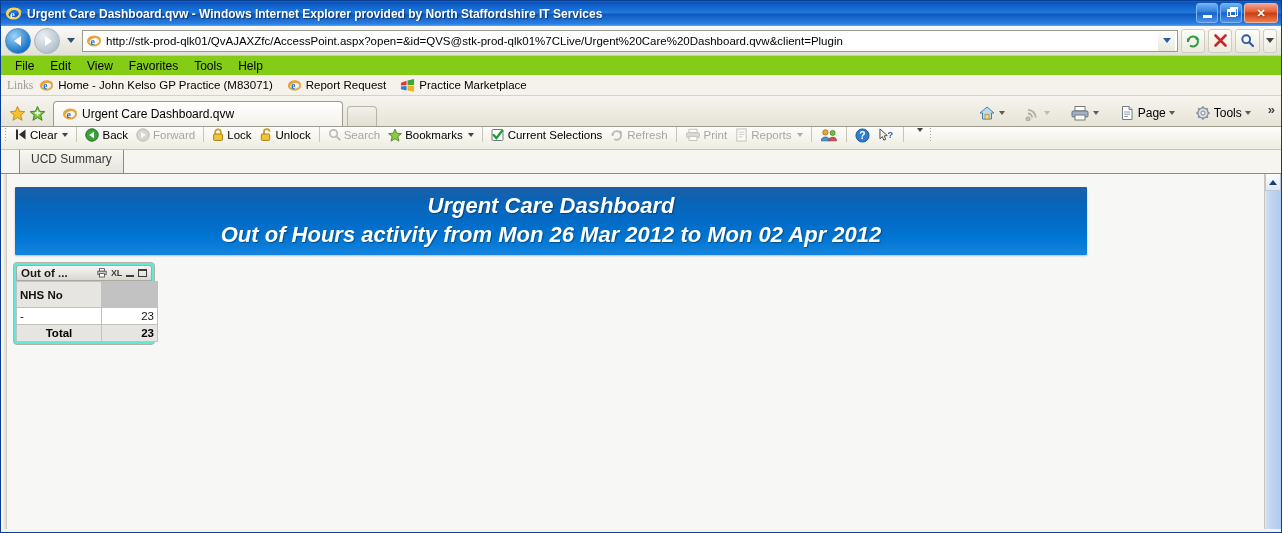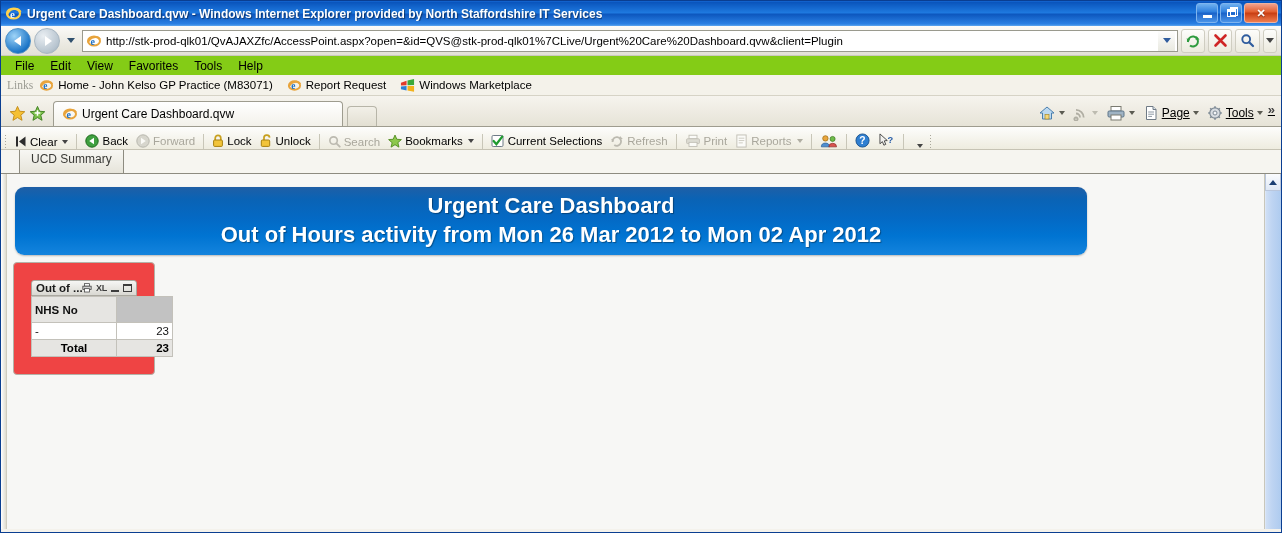--- a/index.html
+++ b/index.html
@@ -168,30 +168,30 @@
     font-size: 12px;
   }
   .ietab .tico { width: 16px; height: 16px; margin-right: 4px; flex:none; }
   .ietab-new {
     width: 30px; height: 20px; margin-left: 4px;
     border: 1px solid #b7b5a8; border-bottom: none; border-radius: 4px 4px 0 0;
     background: linear-gradient(to bottom,#f2f0e8,#e2dfd2);
   }
   .ie-cmds {
     position: absolute; right: 6px; bottom: 3px;
-    display: flex; align-items: center; gap: 2px; font-size: 12px; text-decoration: underline;
+    display: flex; align-items: center; gap: 14px; font-size: 12px;
   }
   .ie-cmd { display: flex; align-items: center; padding: 1px 3px; gap: 3px; }
   .gray-dd { width:0;height:0;border-left:3.5px solid transparent;border-right:3.5px solid transparent;border-top:4.5px solid #5b5b52; }
 
   
   .qvtoolbar {
     height: 23px; background: linear-gradient(to bottom,#fdfdfc,#eeecdf);
     border-bottom: 1px solid #c6c3b4;
-    display: flex; align-items: flex-end; padding-left: 3px;
+    display: flex; align-items: flex-start; padding-left: 3px;
     font-size: 11.5px; position: relative;
     flex: none;
   }
   .grip { width: 4px; height: 15px; margin-right: 3px;
     background-image: radial-gradient(circle, #a9a79a 1px, transparent 1px);
     background-size: 3px 3px; }
   .qvitem { display: flex; align-items: center; padding: 1px 4px; gap: 3px; white-space: nowrap; }
   .qvitem.dis { color: #a9a79c; }
   .qvsep { width: 1px; height: 15px; background: #c8c6b8; margin: 0 4px; }
   .qv-dd { width:0;height:0;border-left:3.5px solid transparent;border-right:3.5px solid transparent;border-top:4.5px solid #444; margin-left:2px;}
@@ -222,36 +222,36 @@
   .sheetarea {
     flex: 1; position: relative; display: flex; min-height: 0;
     background: #f6f6f4;
   }
   .sheet-left-edge { width: 6px; background: linear-gradient(to right,#ffffff,#dfdcd0); flex:none; border-right:1px solid #cfccbf;}
   .sheetcanvas { flex: 1; position: relative; background: #f7f7f5; overflow: hidden; }
 
   .banner {
     position: absolute; left: 8px; top: 13px;
     width: 1072px; height: 68px;
-    border-radius: 9px;
+    border-radius: 1px;
     background: linear-gradient(to bottom, #1f5fa6 0%, #0a63b5 18%, #0469c4 45%, #0074d2 72%, #1484dd 100%);
     box-shadow: 0 1px 2px rgba(0,0,0,.25);
     display: flex; flex-direction: column; align-items: center; justify-content: center;
-    color: #fff; text-align: center;
+    color: #fff; text-align: center; font-style: italic;
   }
   .banner-l1 { font-size: 22px; font-weight: bold; line-height: 28px; text-shadow: 1px 1px 1px rgba(0,0,0,.35); }
   .banner-l2 { font-size: 22px; font-weight: bold; line-height: 30px; text-shadow: 1px 1px 1px rgba(0,0,0,.35); }
 
   
   .qvobj {
     position: absolute; left: 6px; top: 88px;
     width: 142px;
     border: 1px solid #b4b2a8; border-radius: 4px;
-    background: #ef4444;
-    padding: 17px;
+    background: #5eead4;
+    padding: 2px;
   }
   .qvcaption {
     height: 16px; display: flex; align-items: center;
     border: 1px solid #aaa8a0; border-radius: 3px 3px 0 0;
     background: linear-gradient(to bottom,#f6f6f4,#d9d8d2);
     padding: 0 2px 0 4px;
   }
   .qvcaption-title { font-size: 11.5px; font-weight: bold; color: #1a1a1a; flex: 1; white-space: nowrap; overflow: hidden;}
   .qvcap-icons { display: flex; align-items: center; gap: 4px; padding-right: 2px; }
   .cap-ico { font-size: 9px; color: #3d3d3d; line-height: 1; display:flex;align-items:center; }
@@ -393,21 +393,21 @@
 
     <span class="linkitem">
       <span class="lico">
         <svg width="15" height="15" viewBox="0 0 16 16">
           <path d="M1 5 L7 3 L7 7.6 L1 8 Z" fill="#e03a2a"></path>
           <path d="M8 2.7 L15 1 L15 7.4 L8 7.6 Z" fill="#3aa93a"></path>
           <path d="M1 9 L7 8.6 L7 13.2 L1 12 Z" fill="#2a7fd4"></path>
           <path d="M8 8.6 L15 8.4 L15 14.6 L8 13.2 Z" fill="#f2b21c"></path>
         </svg>
       </span>
-      <span>Windows Marketplace</span>
+      <span>Practice Marketplace</span>
     </span>
   </div>
 
   <div class="ietabrow">
     <span class="fav-ico">
       <svg width="17" height="17" viewBox="0 0 18 18">
         <polygon points="9,1.5 11.2,6.6 16.7,7.1 12.5,10.8 13.8,16.2 9,13.3 4.2,16.2 5.5,10.8 1.3,7.1 6.8,6.6" fill="#f5c033" stroke="#c48b16" stroke-width="1"></polygon>
       </svg>
     </span>
     <span class="fav-ico">

